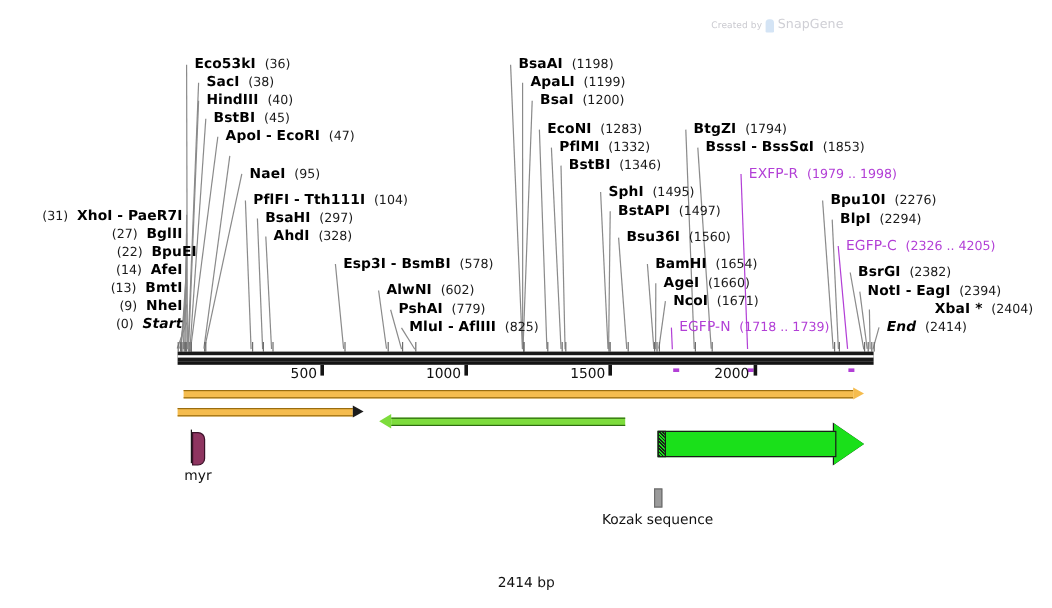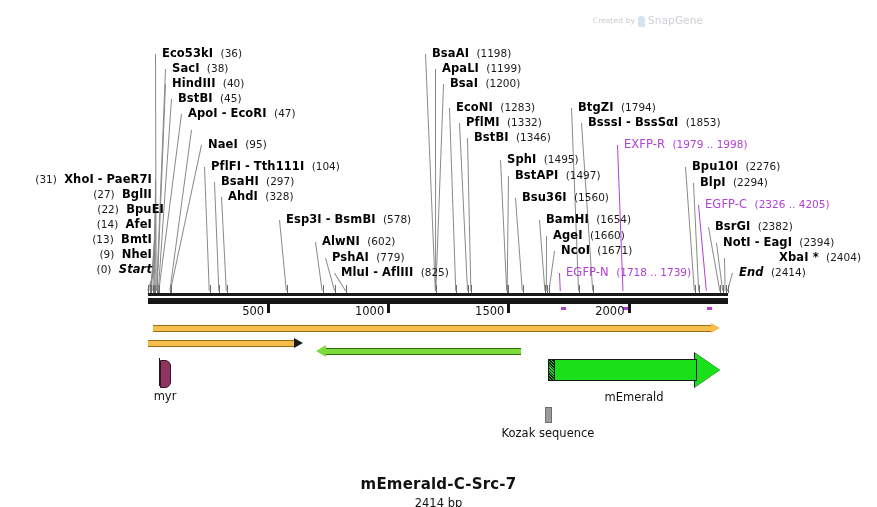--- a/index.html
+++ b/index.html
@@ -247,29 +247,27 @@
     <div class="ltgreen-bar abs" style="left: 10px; top: 3px; width: 195px;"></div>
     <div class="ltgreen-head" style="left: 0px; top: 0px;"></div>
   </div>
 
   <div class="abs" id="memerald-arrow" style="left: 548px; top: 341px; width: 172px; height: 34px;">
     <div id="memerald-head-o" style="left: 146px; top: -1px;"></div>
     <div id="memerald-head" style="left: 147px; top: 0px;"></div>
     <div id="memerald-body" style="left: 0px; top: 6px; width: 147px; height: 20px;"></div>
     <div id="memerald-cap" style="left: 0px; top: 6px; height: 20px;"></div>
   </div>
-  <div class="feat-label" id="memerald-label" style="left: 548px; width: 172px; top: 378px;">mEmerald</div>
 
   <div class="abs" id="myr-group" style="left: 159px; top: 346px; width: 12px; height: 28px;">
     <div id="myr-stem" style="left: 0px; top: 0px; height: 28px;"></div>
     <div id="myr-shape" style="left: 1px; top: 2px;"></div>
   </div>
   <div class="feat-label" id="myr-label" style="left: 143px; width: 44px; top: 377px;">myr</div>
 
   <div id="kozak-mark" style="left: 545px; top: 395px;"></div>
   <div class="feat-label" id="kozak-label" style="left: 485px; width: 126px; top: 414px;">Kozak sequence</div>
 
   <div id="title-block">
-    <div id="plasmid-title">mEmerald-C-Src-7</div>
     <div id="plasmid-bp">2414 bp</div>
   </div>
 
 </div>
 
 </body></html>

